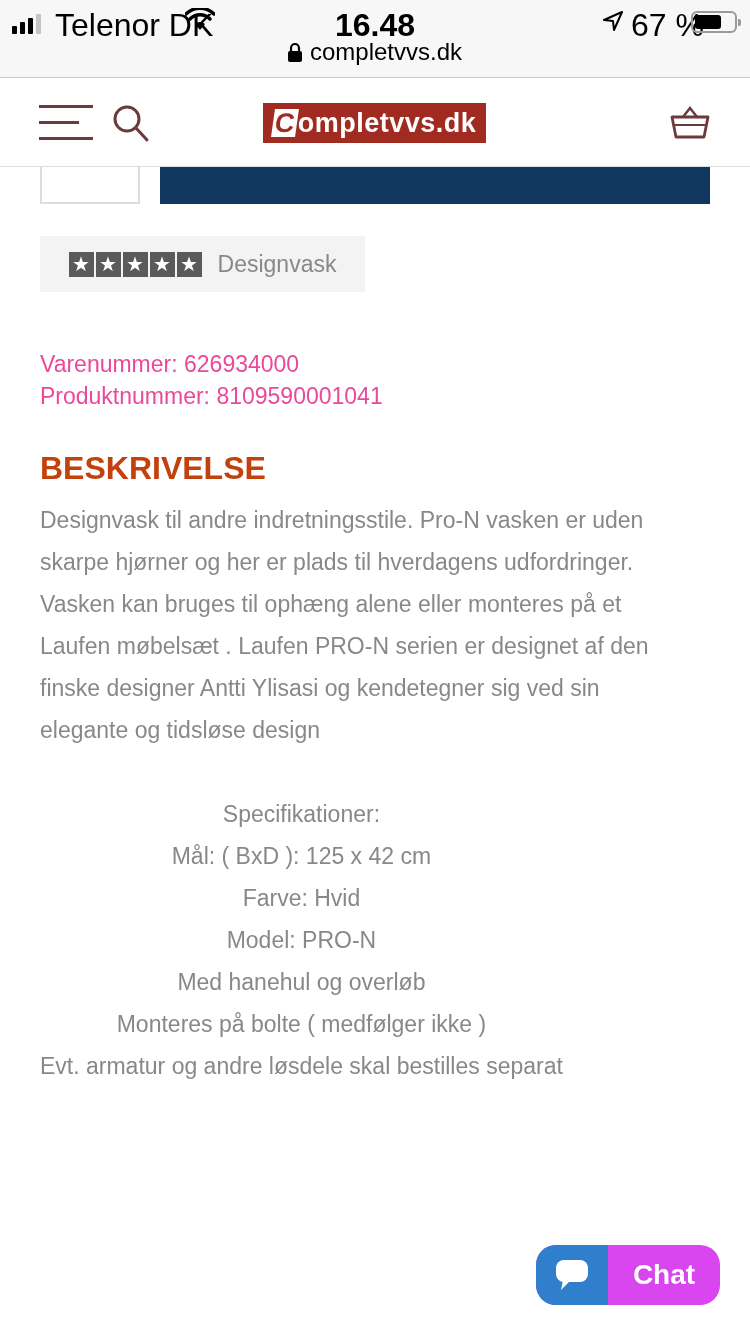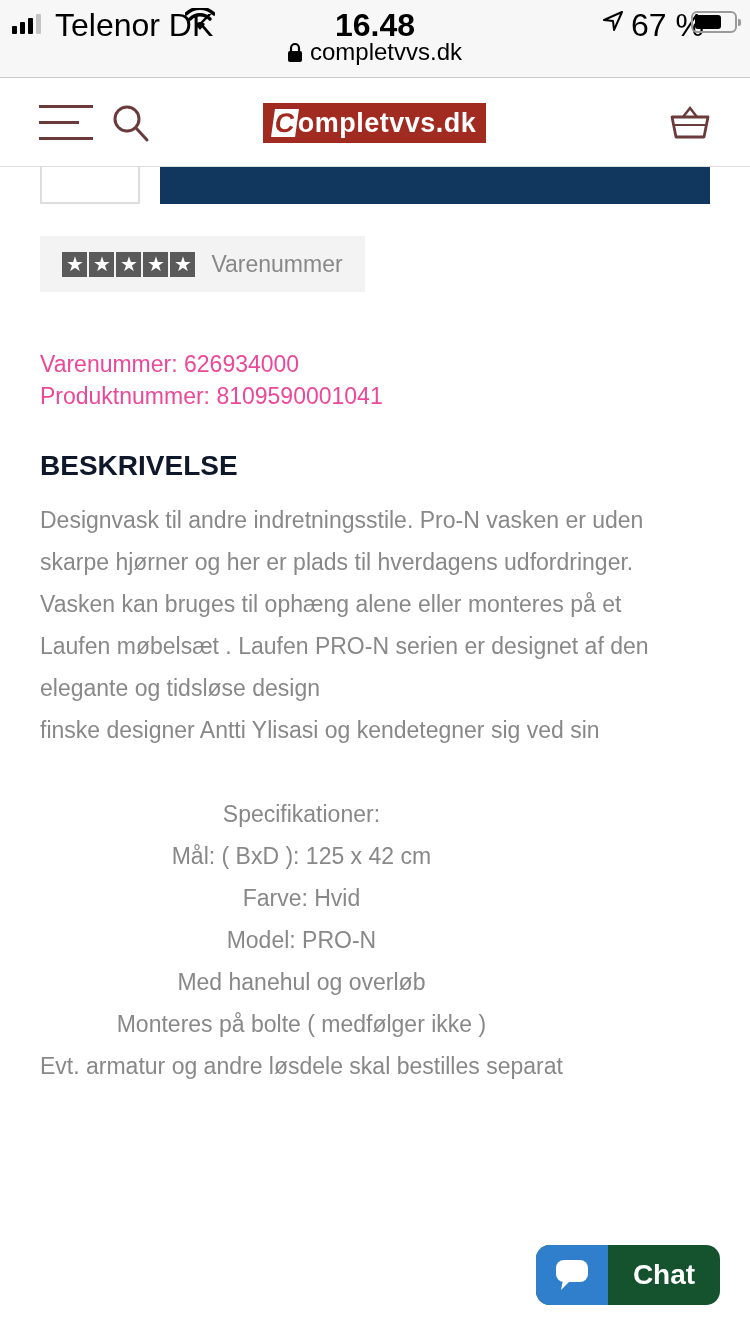--- a/index.html
+++ b/index.html
@@ -29,26 +29,26 @@
 
     .qty-box { position: absolute; left: 40px; top: 150px; width: 100px; height: 54px; border: 2px solid #ddd; border-top: none; background: #fff; }
     .cta-bar { position: absolute; left: 160px; top: 150px; width: 550px; height: 54px; background: #12375e; }
 
     .trust-row { position: absolute; top: 236px; left: 40px; width: 670px; height: 56px; display: flex; justify-content: space-between; }
     .trust-box { width: 325px; height: 56px; background: #f3f3f3; display: flex; align-items: center; justify-content: center; gap: 16px; color: #888; font-size: 23px; }
     .stars { display: flex; gap: 2px; }
     .star { width: 25px; height: 25px; background: #5a5a5a; color: #fff; font-size: 20px; line-height: 25px; text-align: center; }
 
     .meta { position: absolute; left: 40px; top: 348px; font-size: 23px; color: #ec4899; line-height: 32px; }
-    .heading { position: absolute; left: 40px; top: 450px; font-size: 28px; font-weight: bold; color: #0f172a; }
+    .heading { position: absolute; left: 40px; top: 450px; font-size: 32px; font-weight: bold; color: #c2410c; }
     .desc { position: absolute; left: 40px; top: 499px; width: 680px; font-size: 23px; color: #888; line-height: 42px; }
     .desc p { white-space: nowrap; }
     .specs { position: absolute; left: 40px; top: 793px; font-size: 23px; color: #888; line-height: 42px; text-align: center; }
 
-    .chat-btn { position: absolute; left: 536px; top: 1245px; width: 184px; height: 60px; background: #14532d; border-radius: 14px; overflow: hidden; display: flex; align-items: center; }
+    .chat-btn { position: absolute; left: 536px; top: 1245px; width: 184px; height: 60px; background: #d946ef; border-radius: 20px; overflow: hidden; display: flex; align-items: center; }
     .chat-btn .icon-part { width: 72px; height: 60px; background: #2f7fcc; display: flex; align-items: center; justify-content: center; }
     .chat-btn .label { flex: 1; text-align: center; color: #fff; font-weight: bold; font-size: 28px; }
   </style>
 </head>
 <body>
 
 <div class="status-bar">
   <div class="sb-row">
     <div class="signal">
       <span style="height:8px"></span>
@@ -105,38 +105,38 @@
 
 <div class="trust-row">
   <div class="trust-box">
     <div class="stars">
       <span class="star">★</span>
       <span class="star">★</span>
       <span class="star">★</span>
       <span class="star">★</span>
       <span class="star">★</span>
     </div>
-    <span>Varenummer</span>
+    <span>Designvask</span>
   </div>
 </div>
 
 <div class="meta">
   <div><span>Varenummer:</span> <span>626934000</span></div>
   <div><span>Produktnummer:</span> <span>8109590001041</span></div>
 </div>
 
 <h2 class="heading">BESKRIVELSE</h2>
 
 <div class="desc">
   <p>Designvask til andre indretningsstile. Pro-N vasken er uden</p>
   <p>skarpe hjørner og her er plads til hverdagens udfordringer.</p>
   <p>Vasken kan bruges til ophæng alene eller monteres på et</p>
   <p>Laufen møbelsæt . Laufen PRO-N serien er designet af den</p>
+  <p>finske designer Antti Ylisasi og kendetegner sig ved sin</p>
   <p>elegante og tidsløse design</p>
-  <p>finske designer Antti Ylisasi og kendetegner sig ved sin</p>
 </div>
 
 <div class="specs">
   <div>Specifikationer:</div>
   <div>Mål: ( BxD ): 125 x 42 cm</div>
   <div>Farve: Hvid</div>
   <div>Model: PRO-N</div>
   <div>Med hanehul og overløb</div>
   <div>Monteres på bolte ( medfølger ikke )</div>
   <div>Evt. armatur og andre løsdele skal bestilles separat</div>

